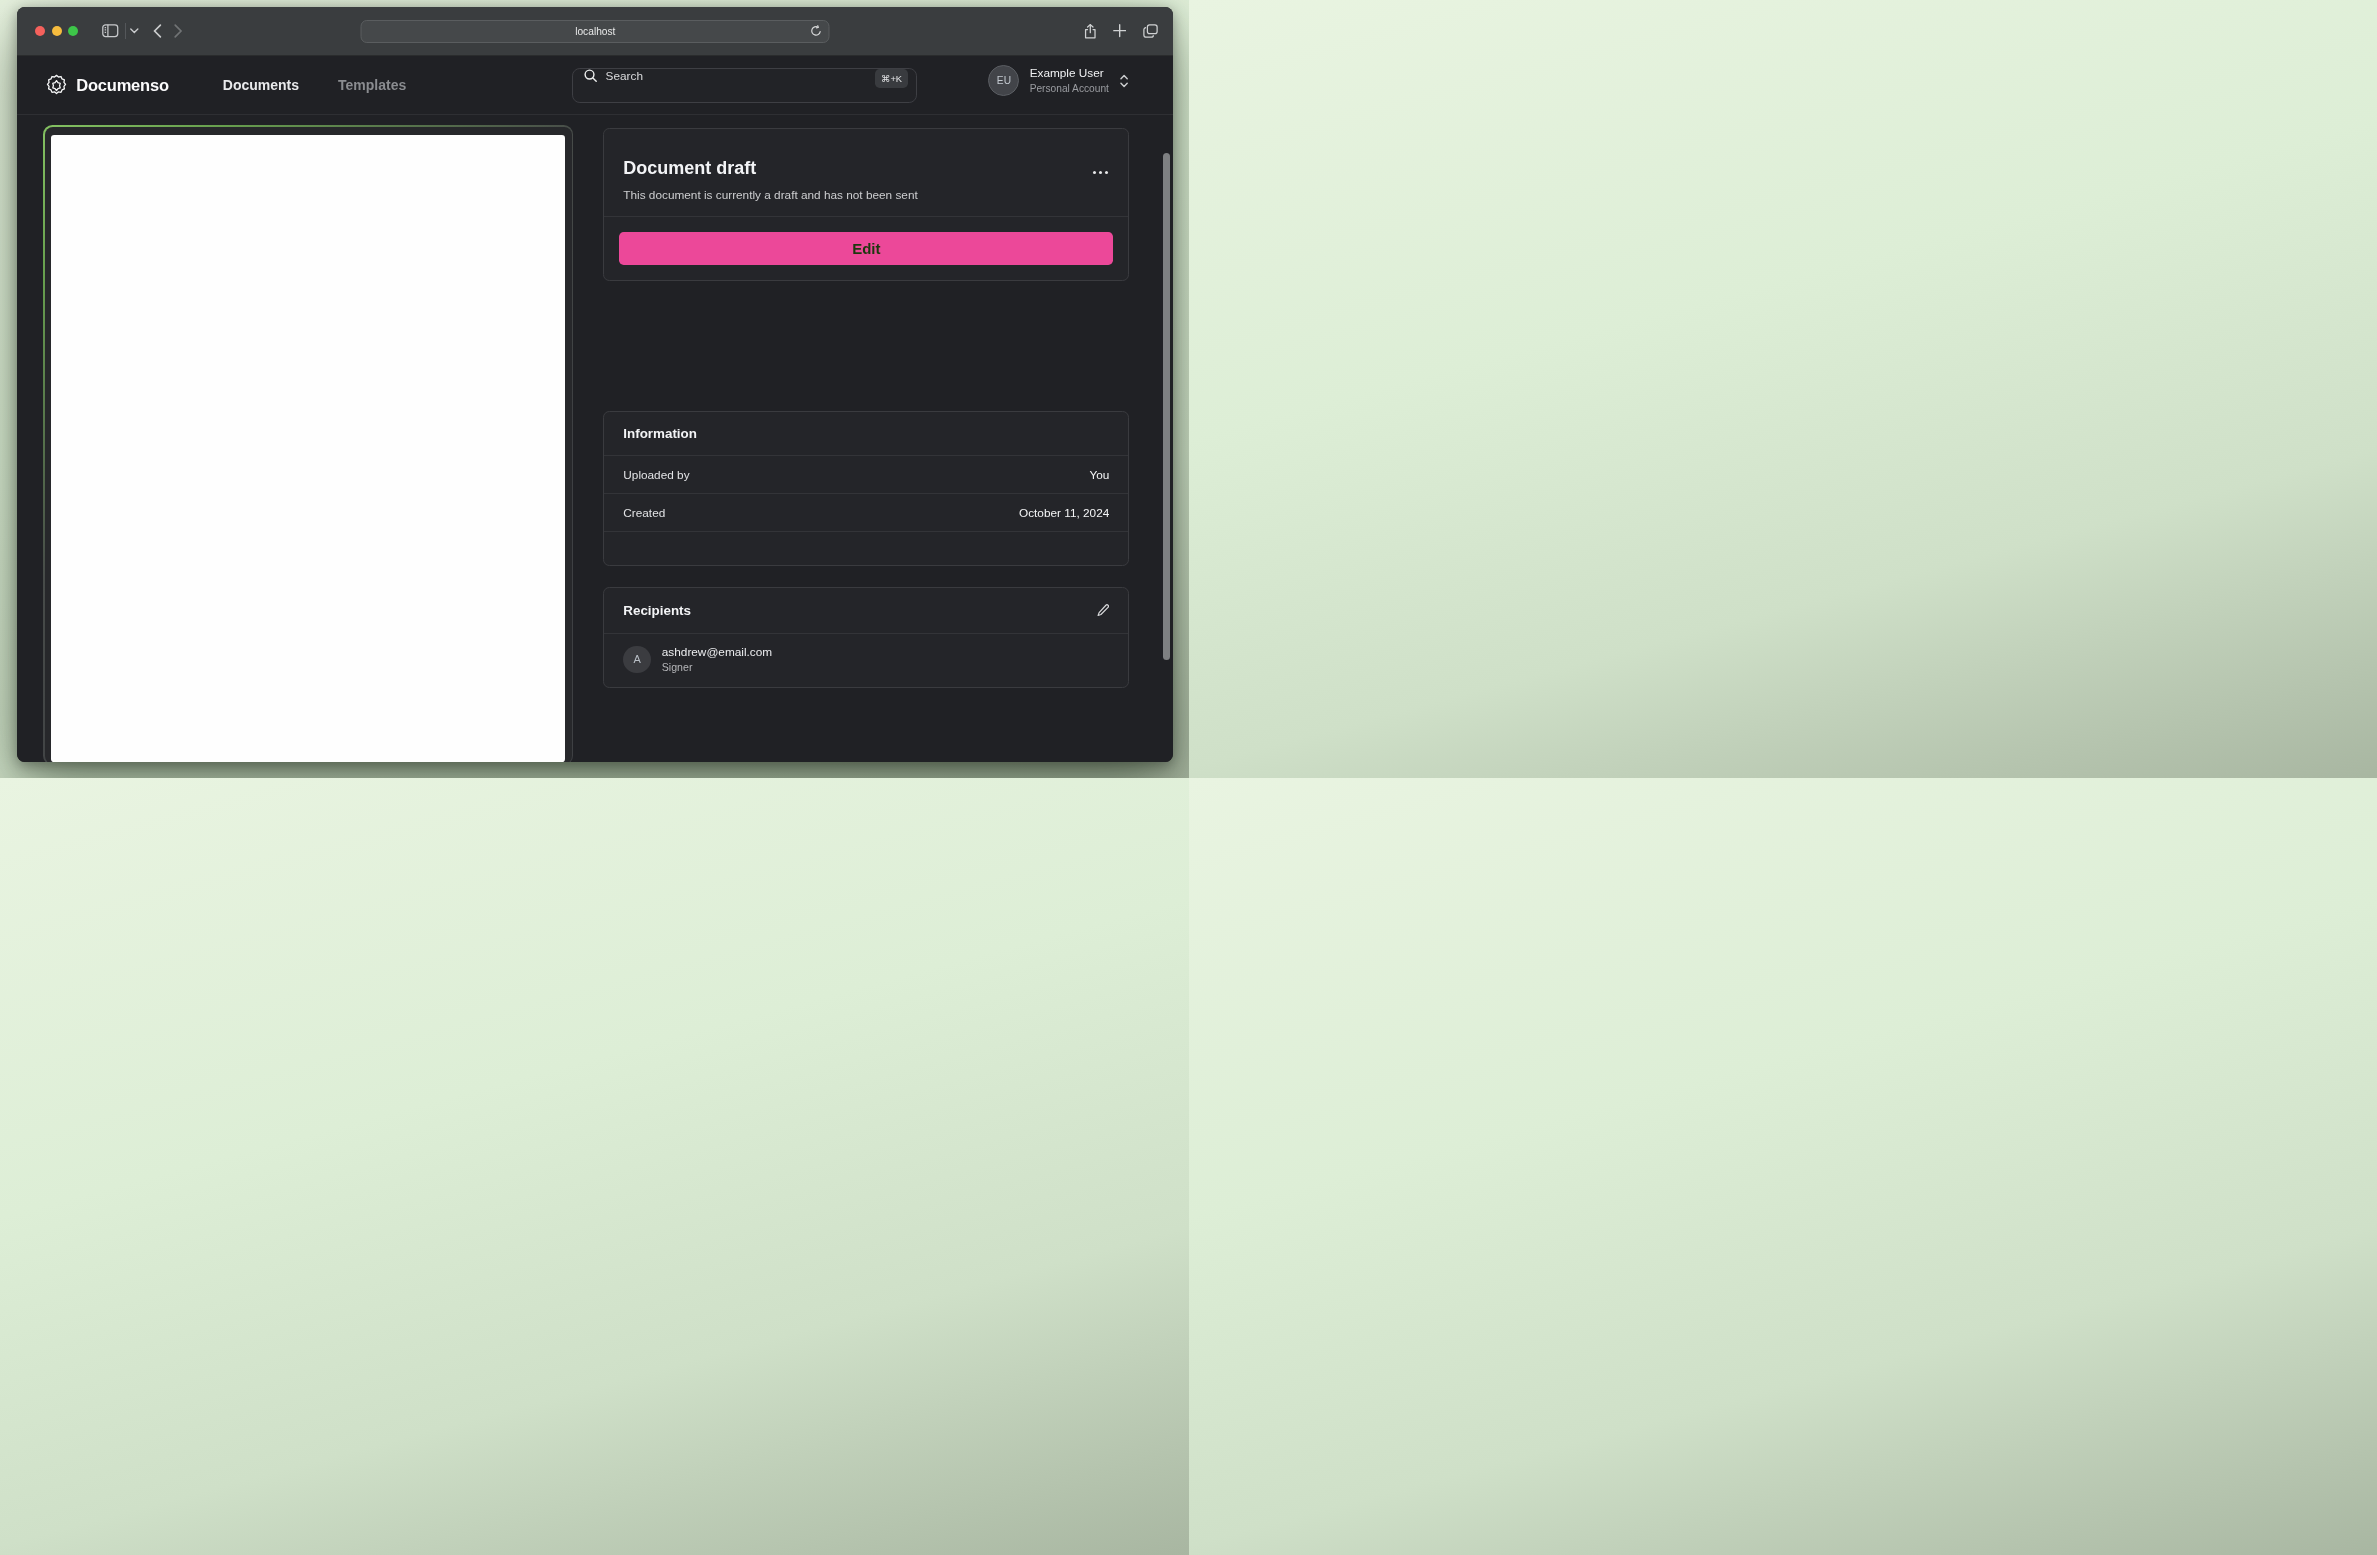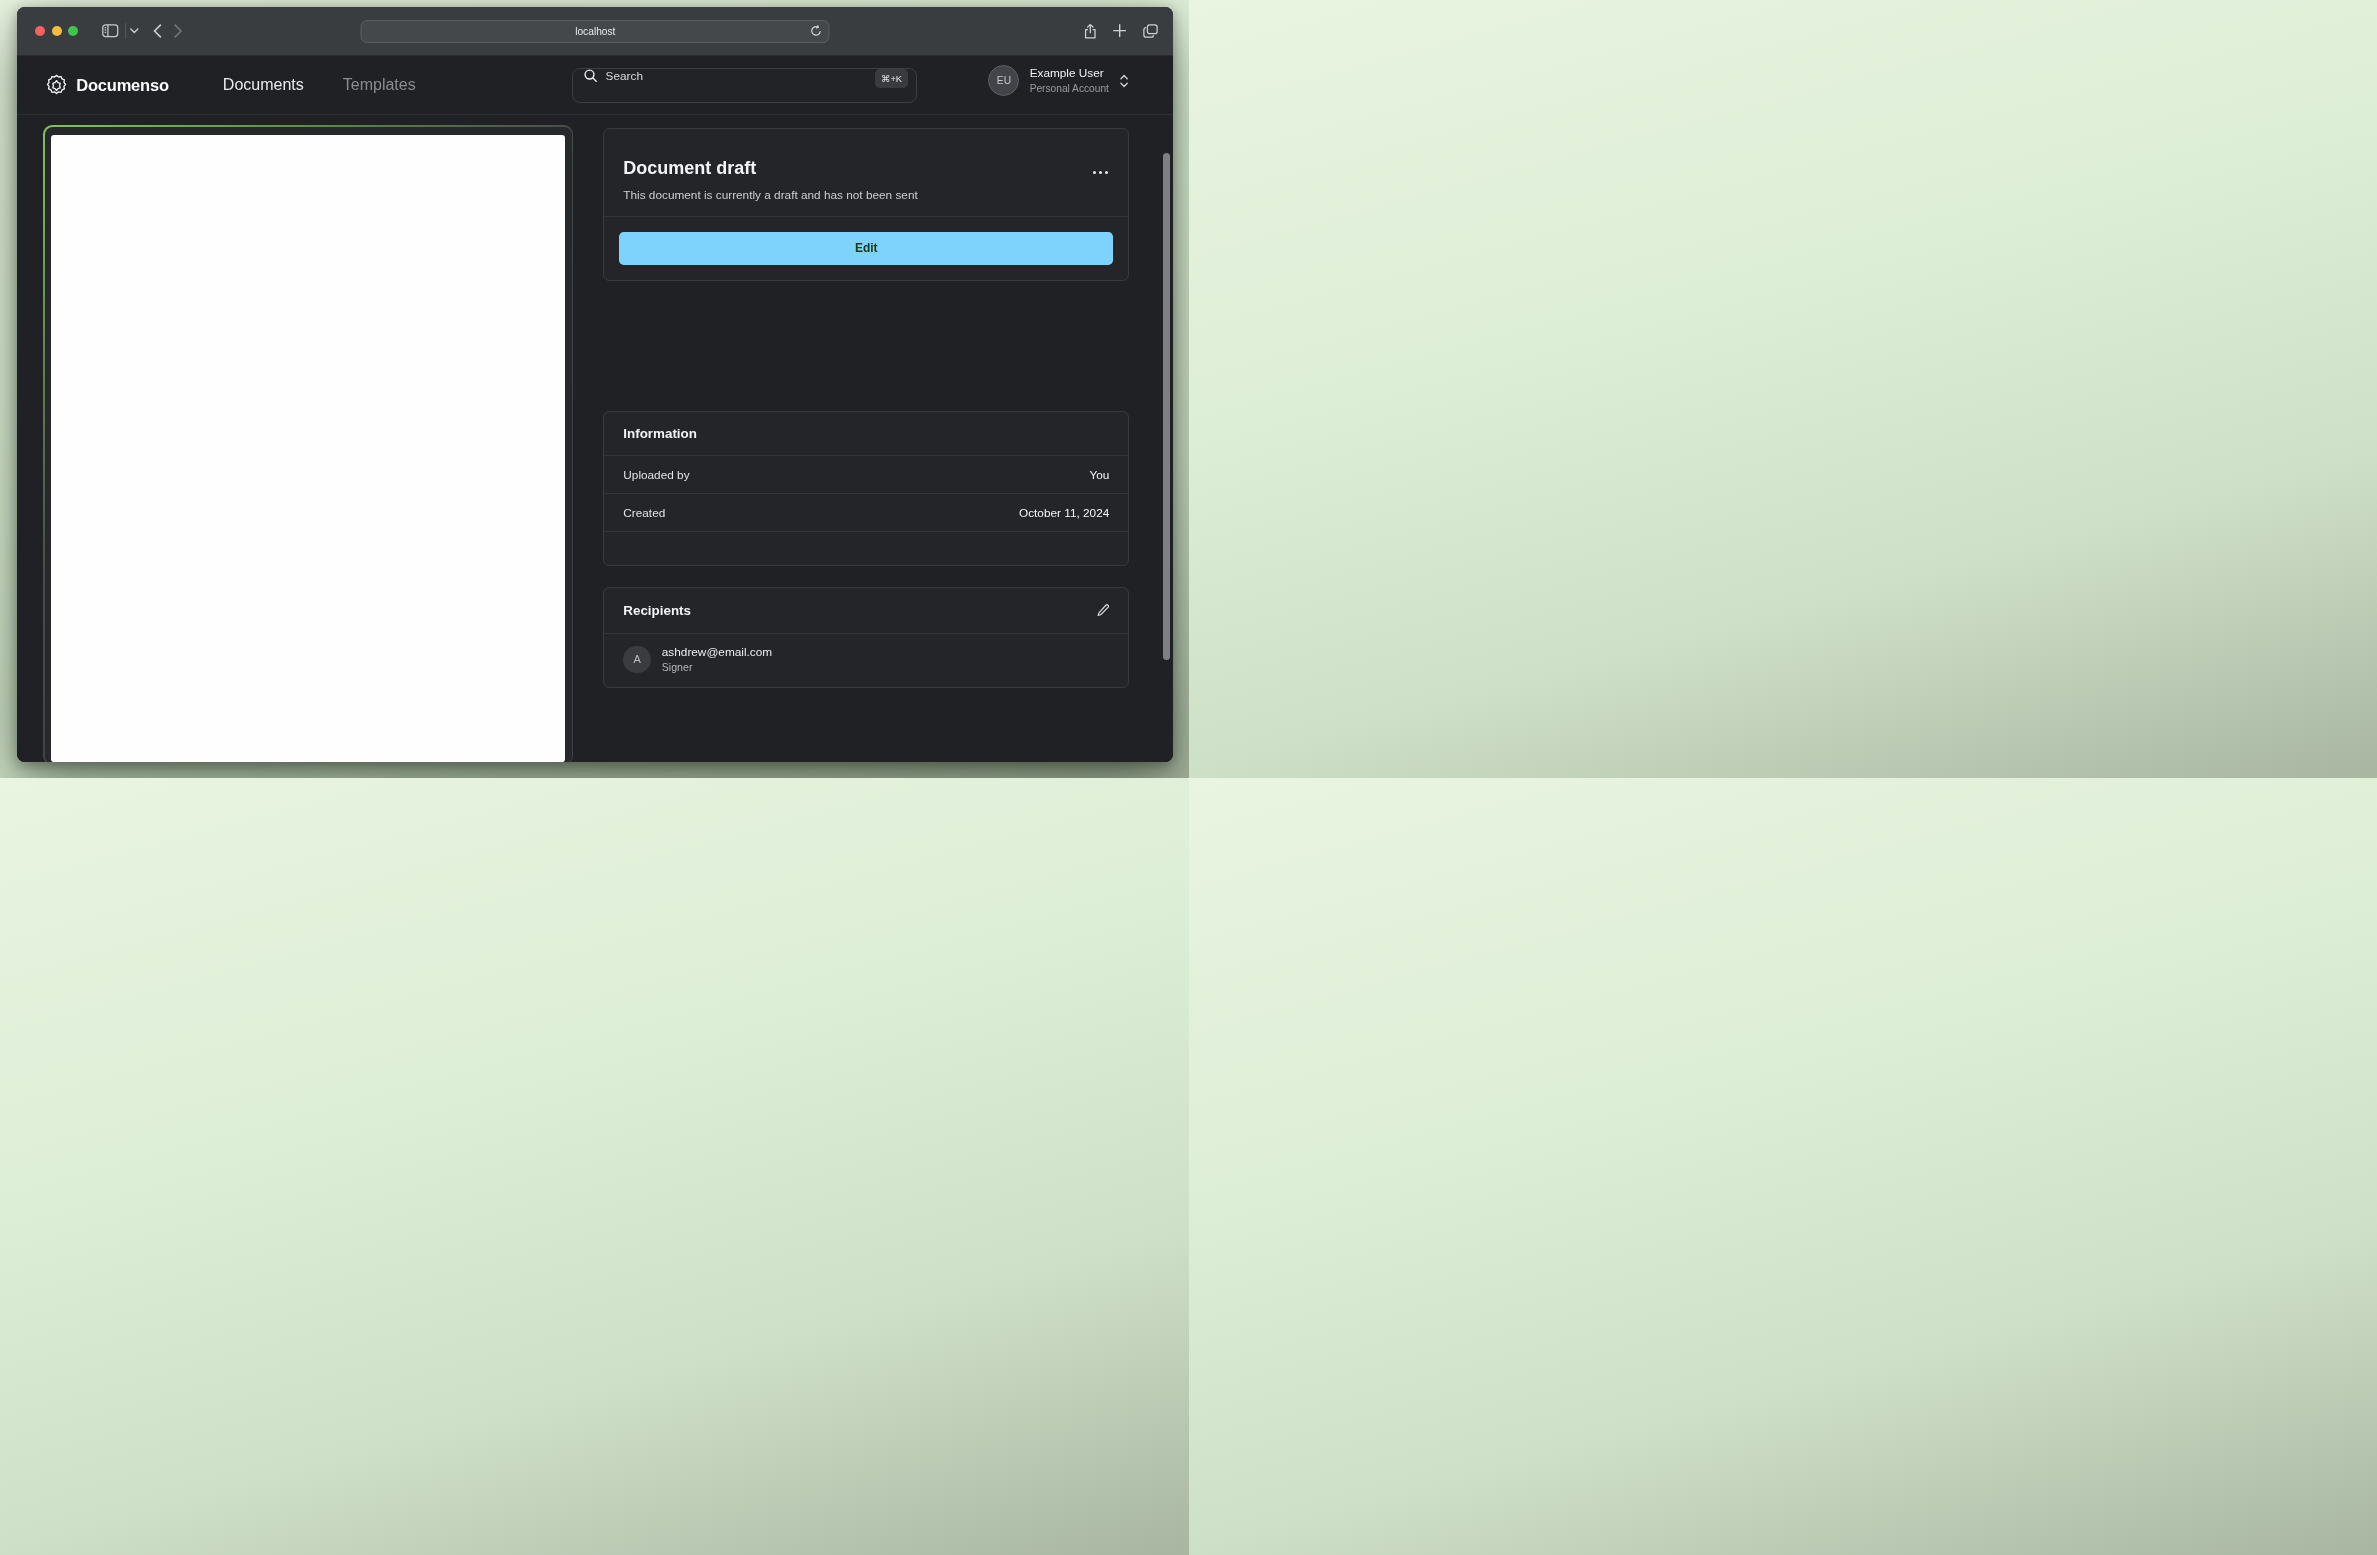--- a/index.html
+++ b/index.html
@@ -38,21 +38,21 @@
   .chrome-right{ position:absolute; right:15.7px; display:flex; gap:16.5px; align-items:center; }
   
   .app-header{
     position:absolute; top:49px; left:0; right:0; height:59px;
     background:#202125; border-bottom:0.8px solid #2e2f33;
     display:flex; align-items:center;
   }
   .brand{ display:flex; align-items:center; gap:7.9px; margin-left:28px; }
   .brand-name{ color:#fbfbfc; font-size:16.5px; font-weight:700; letter-spacing:-0.2px; }
   .main-nav{ display:flex; gap:31px; margin-left:46px; }
-  .nav-item{ font-size:16px; font-weight:400; color:#8a8c90; background:none; border:none; cursor:default;padding-left:8px; }
+  .nav-item{ font-size:14px; font-weight:700; color:#8a8c90; background:none; border:none; cursor:default;padding-left:8px; }
   .nav-item.active{ color:#e9eaec; }
   .searchbox{
     position:absolute; left:555px; top:11.8px; width:345px; height:35px;
     border-radius:7.9px; background:#222327; border:0.8px solid #3e3f44;
     display:flex; align-items:flex-start; padding:0 7.9px 0 11px;
   }
   .searchbox input{
     flex:1; background:transparent; border:none; outline:none;
     color:#e7e8ea; font-size:11.8px; margin-left:7.9px; font-family:"Liberation Sans",sans-serif;
   }
@@ -88,22 +88,22 @@
   
   .card-draft{ top:12.6px; height:153px; }
   .card-draft .card-head{ height:50px; align-items:flex-end; padding-top:17.3px;gap:36px; }
   .draft-title{ font-size:18px; }
   .dots-btn{ background:none; border:none; display:flex; gap:2.7px; padding:4.7px 1.6px; cursor:default; }
   .dots-btn i{ width:3.1px; height:3.1px; border-radius:50%; background:#e6e7e8; }
   .draft-sub{ color:#cdced0; font-size:11.8px; padding:9.4px 19px 14px; }
   .draft-divider{ margin:0; }
   .edit-btn{
     position:absolute; left:15px; right:15px; bottom:15px; height:33px;
-    background:#7dd3fc; color:#1c380e; border:none; border-radius:4.7px;
-    font-size:12px; font-weight:700; font-family:"Liberation Sans",sans-serif; cursor:default;
+    background:#ec4899; color:#1c380e; border:none; border-radius:4.7px;
+    font-size:15px; font-weight:700; font-family:"Liberation Sans",sans-serif; cursor:default;
   }
   
   .card-info{ top:296px; height:155px; }
   .info-head{ height:43px; }
   .info-title{ font-size:13.4px; }
   .info-row{ height:37px; display:flex; align-items:center; justify-content:space-between; padding:0 19px; }
   .info-label{ color:#e2e3e5; font-size:11.8px; }
   .info-value{ color:#f4f5f6; font-size:11.8px; }
   
   .card-recipients{ top:472px; height:101px; }

